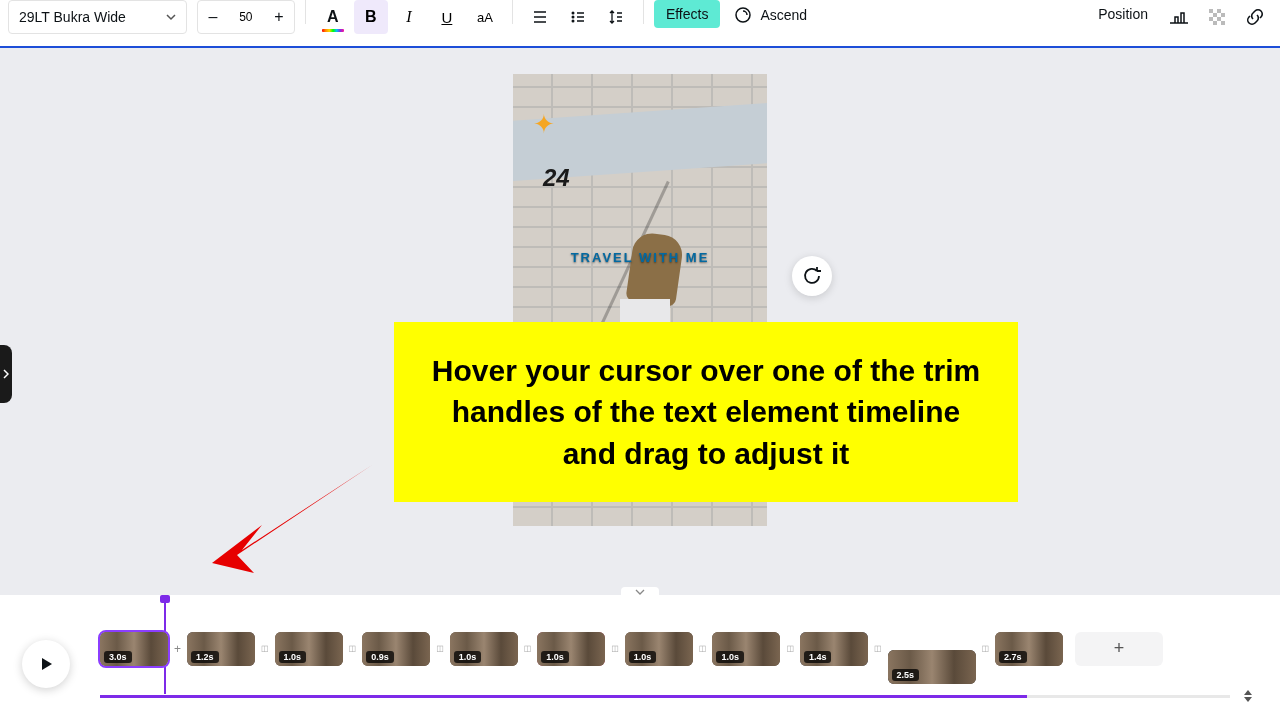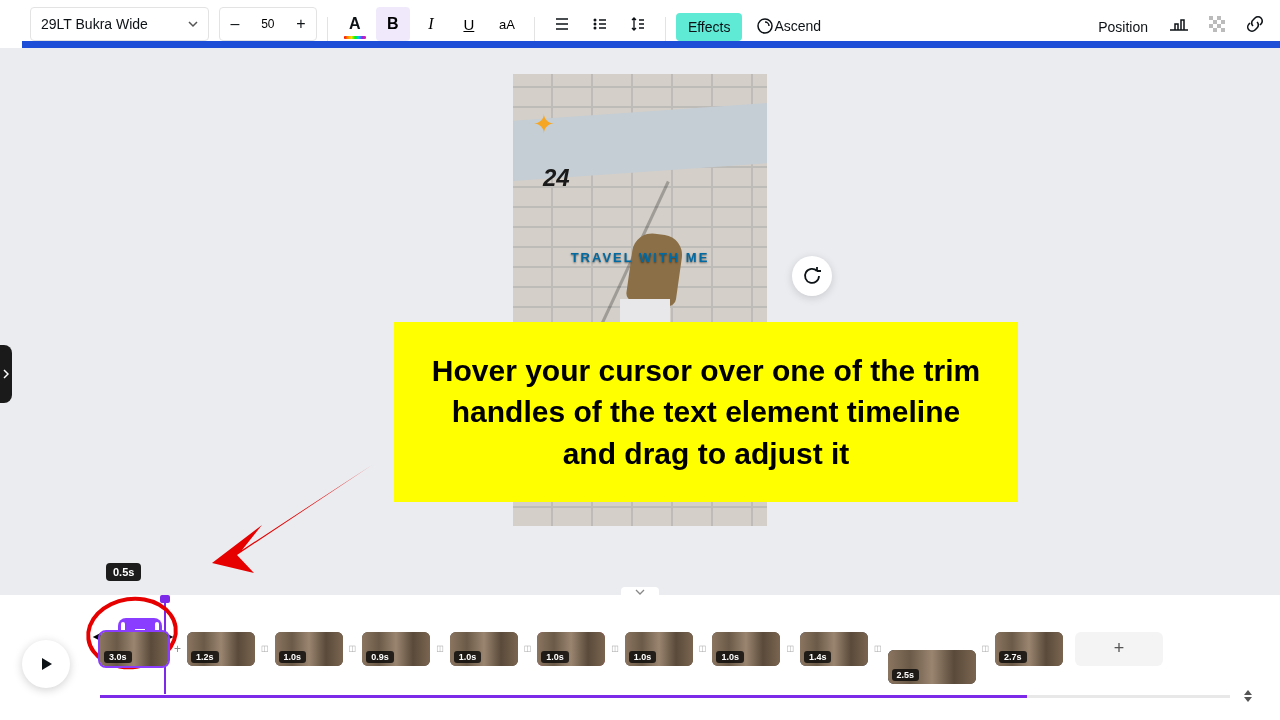--- a/index.html
+++ b/index.html
@@ -1,36 +1,36 @@
 <!DOCTYPE html>
 <html><head>
 <meta charset="utf-8">
 <style>
 * { margin: 0; padding: 0; box-sizing: border-box; font-family: -apple-system, BlinkMacSystemFont, 'Segoe UI', sans-serif; }
 body { width: 1280px; height: 720px; overflow: hidden; background: #fff; position: relative; }
 
-.toolbar { height: 48px; border-bottom: 7px solid #1d4ed8; display: flex; align-items: flex-end; padding: 0 8px; gap: 4px; margin-left: 22px; }
+.toolbar { height: 48px; border-bottom: 2px solid #1d4ed8; display: flex; align-items: flex-start; padding: 0 8px; gap: 4px; }
 .font-select { display: flex; align-items: center; border: 1px solid #e3e3e3; border-radius: 4px; padding: 4px 10px; gap: 40px; cursor: pointer; height: 34px; }
 .font-name { font-size: 14px; color: #0d1216; }
 .chevron { width: 10px; height: 10px; }
 .size-control { display: flex; align-items: center; border: 1px solid #e3e3e3; border-radius: 4px; height: 34px; margin-left: 6px; }
 .size-btn { width: 30px; height: 32px; display: flex; align-items: center; justify-content: center; font-size: 16px; color: #0d1216; cursor: pointer; background: none; border: none; }
 .size-val { width: 36px; text-align: center; font-size: 12px; color: #000000; border: none; }
 .tool-btn { width: 34px; height: 34px; display: flex; align-items: center; justify-content: center; border-radius: 4px; cursor: pointer; background: none; border: none; }
 .tool-btn.active { background: #efe9fb; }
 .color-btn { position: relative; }
 .color-under { position: absolute; bottom: 2px; left: 6px; right: 6px; height: 3px; background: linear-gradient(90deg,#ff0000,#ff8c00,#ffd700,#00ff00,#00bfff,#8a2be2,#ff1493); border-radius: 1px; }
 .text-icon { font-size: 16px; font-weight: 600; color: #0d1216; }
 .bold-icon { font-weight: 900; font-size: 16px; }
 .italic-icon { font-style: italic; font-size: 16px; font-family: serif; }
 .underline-icon { text-decoration: underline; font-size: 15px; }
 .case-icon { font-size: 13px; }
 .divider { width: 1px; height: 24px; background: #e3e3e3; margin: 0 6px; }
 .effects-btn { padding: 6px 12px; border-radius: 4px; background: #5eead4; font-size: 14px; color: #0d1216; cursor: pointer; border: none; font-weight: 500; }
-.ascend-btn { display: flex; align-items: center; gap: 0; padding: 6px 10px; border-radius: 4px; font-size: 14px; color: #0d1216; cursor: pointer; background: none; border: none; }
+.ascend-btn { display: flex; align-items: center; gap: 8px; padding: 6px 10px; border-radius: 4px; font-size: 14px; color: #0d1216; cursor: pointer; background: none; border: none; }
 .spacer { flex: 1; }
 .position-btn { padding: 6px 10px; font-size: 14px; font-weight: 500; color: #0d1216; cursor: pointer; background: none; border: none; }
 
 .canvas-area { position: absolute; top: 48px; left: 0; right: 0; bottom: 125px; background: #ebecf0; display: flex; justify-content: center; padding-top: 26px; }
 .canvas-frame { width: 254px; height: 452px; background: #c8c8c8; position: relative; overflow: hidden; }
 .brick-wall { position: absolute; inset: 0; background: #d4cfc8; }
 .brick-wall::before { content: ''; position: absolute; inset: 0; background-image: 
   repeating-linear-gradient(0deg, transparent 0, transparent 18px, #aaa 18px, #aaa 20px),
   repeating-linear-gradient(90deg, transparent 0, transparent 38px, #aaa 38px, #aaa 40px); opacity: 0.5; }
 .road { position: absolute; top: 38px; left: -20px; right: -20px; height: 60px; background: #c5ced5; transform: rotate(-4deg); }
@@ -217,33 +217,20 @@
 
 <div class="timeline-area">
   <div class="collapse-tab">
     <svg width="10" height="6">
         <path d="M1 1l4 4 4-4" stroke="#888" stroke-width="1.3" fill="none"></path>
       </svg>
   </div>
 
   <div class="playhead"></div>
 
-  <div class="text-clip-wrap">
-    <div class="duration-tip">0.5s</div>
-    <div class="text-clip">
-      <div class="text-clip-handle left"></div>
-      <svg width="14" height="14">
-          <path d="M2 3h10M7 3v9" stroke="#fff" stroke-width="2"></path>
-        </svg>
-      <div class="text-clip-handle right"></div>
-      <span class="text-clip-arrow-l">◄</span>
-      <span class="text-clip-arrow-r">►</span>
-    </div>
-    <div class="text-clip-circle"></div>
-  </div>
 
   <div class="play-btn">
     <svg width="16" height="16">
         <path d="M4 2v12l10-6z" fill="#0d1216"></path>
       </svg>
   </div>
 
   <div class="clips-row">
     <div class="clip c1 selected">
         <div class="clip-bg"></div>

